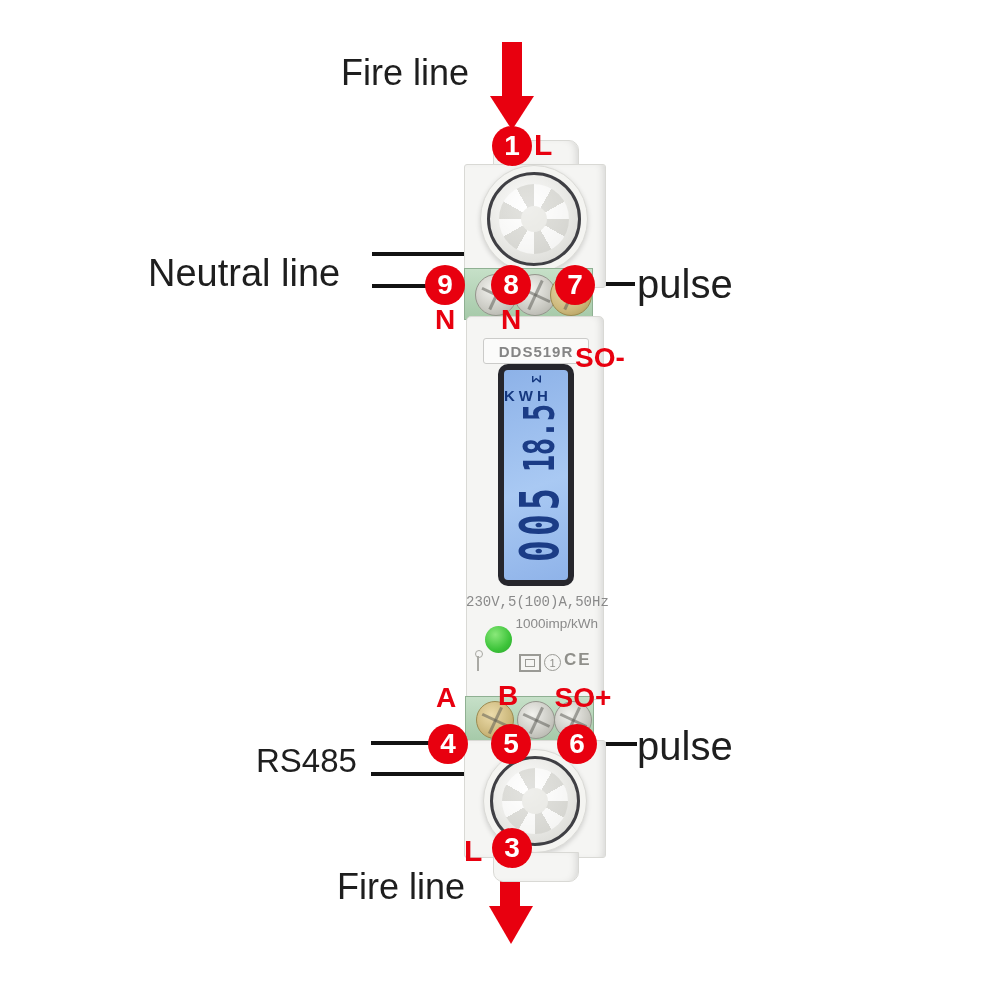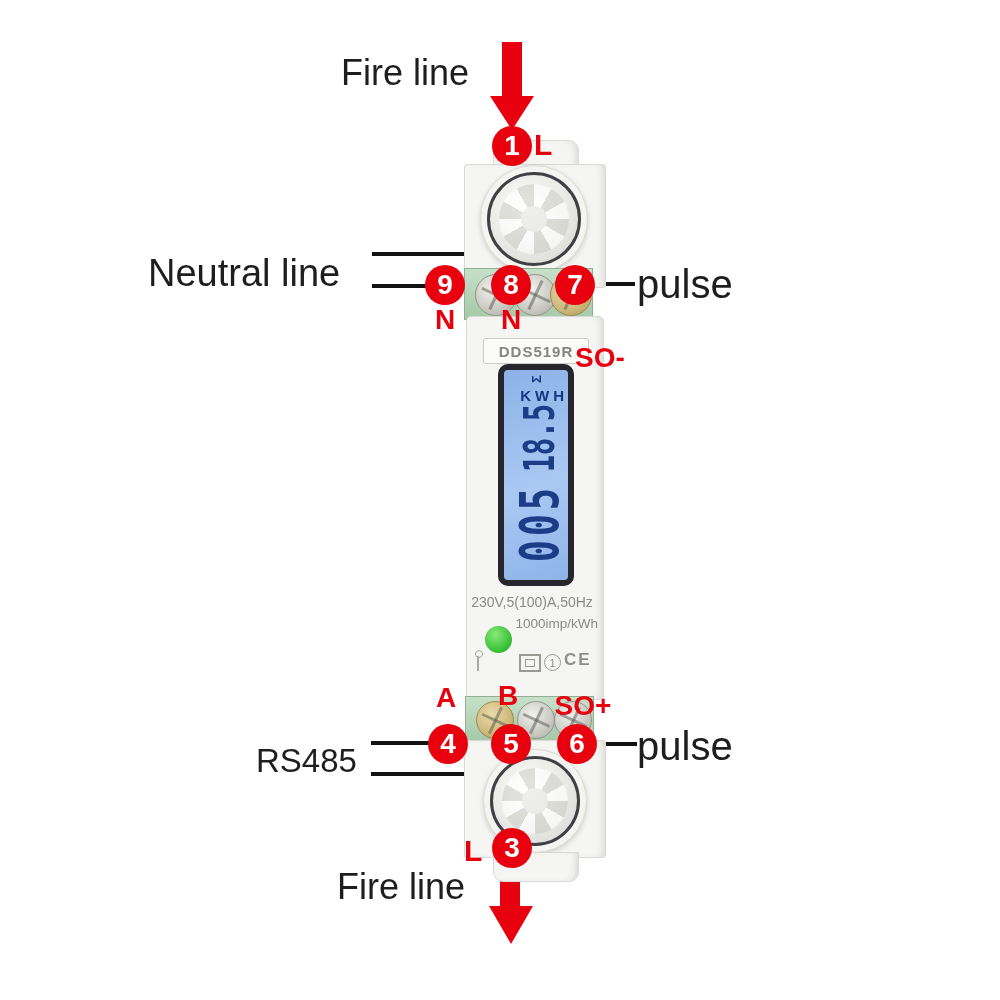--- a/index.html
+++ b/index.html
@@ -57,29 +57,29 @@
   .sc-t2{left:49px;top:133px;width:40px;height:40px;}
   .sc-t3{left:85px;top:133px;width:40px;height:40px;}
   
   .plate{position:absolute;left:19px;top:198px;width:104px;height:24px;background:#fbfbfa;border:1px solid #cbcbc9;border-radius:3px;
       display:flex;align-items:center;justify-content:center;color:#858585;font-size:15px;letter-spacing:1px;font-weight:bold;}
   .lcd-frame{position:absolute;left:34px;top:224px;width:76px;height:222px;background:#26262c;border-radius:10px;}
   .lcd-screen{position:absolute;left:40px;top:230px;width:64px;height:210px;border-radius:4px;
       background:linear-gradient(160deg,#8db2e8 0%,#a9c9f3 55%,#8fb3e9 100%);}
   .sigma{position:absolute;left:62px;top:231px;width:20px;height:16px;display:flex;align-items:center;justify-content:center;
       color:#14377f;font-size:13px;font-weight:bold;transform:rotate(-90deg);}
-  .kwh{position:absolute;left:40px;top:247px;width:64px;text-align:right;color:#14377f;font-size:15px;font-weight:bold;letter-spacing:4px;}
+  .kwh{position:absolute;left:40px;top:247px;width:64px;text-align:left;color:#14377f;font-size:15px;font-weight:bold;letter-spacing:4px;}
   .lcd-digits{position:absolute;display:flex;flex-direction:column;align-items:center;color:#1b3c86;
       font-family:"DejaVu Sans Mono",monospace;font-weight:bold;}
   .lcd-digits span{display:flex;align-items:center;justify-content:center;transform:rotate(-90deg) scaleY(1.45);}
   .dg-upper{left:49px;top:264px;width:52px;}
   .dg-upper span{width:52px;height:17px;font-size:29px;}
   .dg-lower{left:49px;top:346px;width:52px;}
   .dg-lower span{width:52px;height:26px;font-size:37px;}
-  .spec1{position:absolute;left:2px;top:454px;width:132px;text-align:center;color:#8a8a8a;font-size:14px;white-space:nowrap;}
+  .spec1{position:absolute;left:2px;top:454px;width:132px;text-align:center;color:#8a8a8a;font-size:14px;white-space:nowrap;font-family:Liberation Mono, monospace;}
   .spec2{position:absolute;left:26px;top:476px;width:108px;text-align:right;color:#8a8a8a;font-size:13.5px;white-space:nowrap;}
   .led{position:absolute;left:21px;top:486px;width:27px;height:27px;border-radius:50%;
       background:radial-gradient(circle at 38% 32%, #8ae87a, #3dc43a 60%, #2aa52c);}
   .seal{position:absolute;left:7px;top:510px;width:14px;height:22px;}
   .seal .pin{position:absolute;left:6px;top:6px;width:2px;height:15px;background:#a9a9a4;}
   .seal .knob{position:absolute;left:4px;top:0;width:6px;height:6px;border:1.5px solid #a9a9a4;border-radius:50%;}
   .dsq{position:absolute;left:55px;top:514px;width:18px;height:14px;border:2px solid #9a9a95;}
   .dsq:after{content:"";position:absolute;left:4px;top:3px;width:8px;height:6px;border:1.5px solid #9a9a95;}
   .cone{position:absolute;left:80px;top:514px;width:15px;height:15px;border:1.5px solid #9a9a95;border-radius:50%;
       display:flex;align-items:center;justify-content:center;color:#8f8f8a;font-size:11px;}
@@ -191,16 +191,16 @@
   <div class="rc" style="left:491px;top:724px;">5</div>
   <div class="rc" style="left:557px;top:724px;">6</div>
   <div class="rc" style="left:492px;top:828px;">3</div>
 
   <div class="rl" style="left:534px;top:130px;font-size:30px;">L</div>
   <div class="rl" style="left:431px;top:306px;width:28px;">N</div>
   <div class="rl" style="left:497px;top:306px;width:28px;">N</div>
   <div class="rl" style="left:570px;top:306px;width:60px;margin-top:38px;">SO-</div>
   <div class="rl" style="left:432px;top:684px;width:28px;">A</div>
   <div class="rl" style="left:494px;top:682px;width:28px;">B</div>
-  <div class="rl" style="left:553px;top:684px;width:60px;margin-top:8px;">SO+</div>
+  <div class="rl" style="left:553px;top:684px;width:60px;">SO+</div>
   <div class="rl" style="left:464px;top:836px;font-size:30px;">L</div>
 
 </div>
 
 </body></html>

